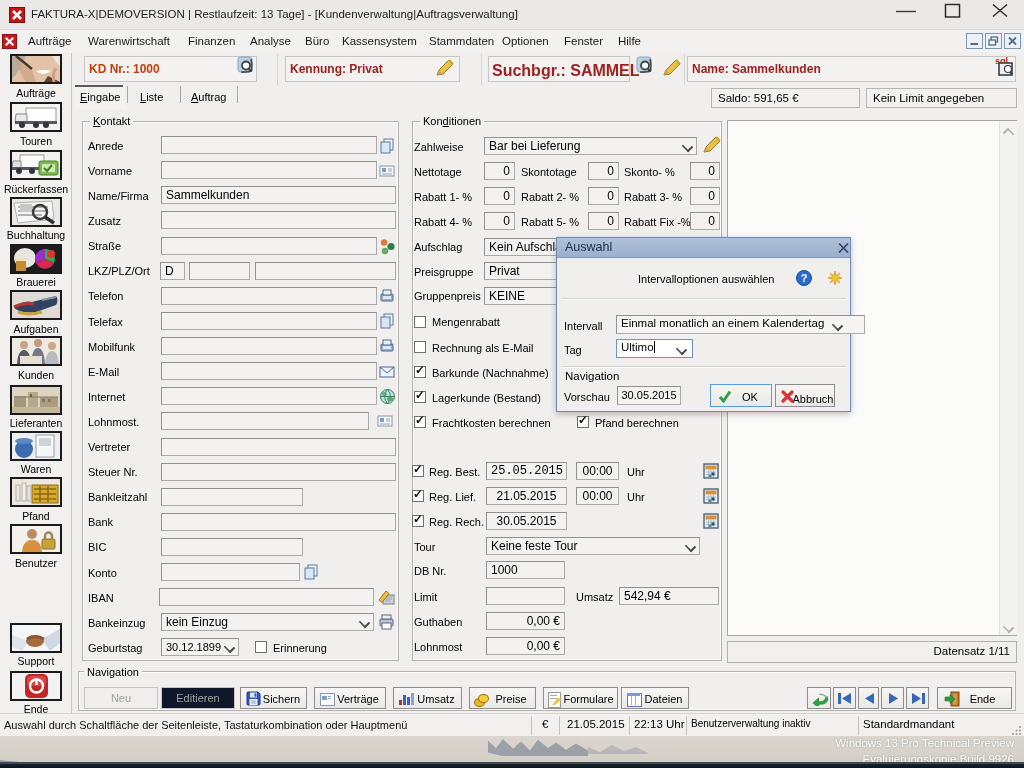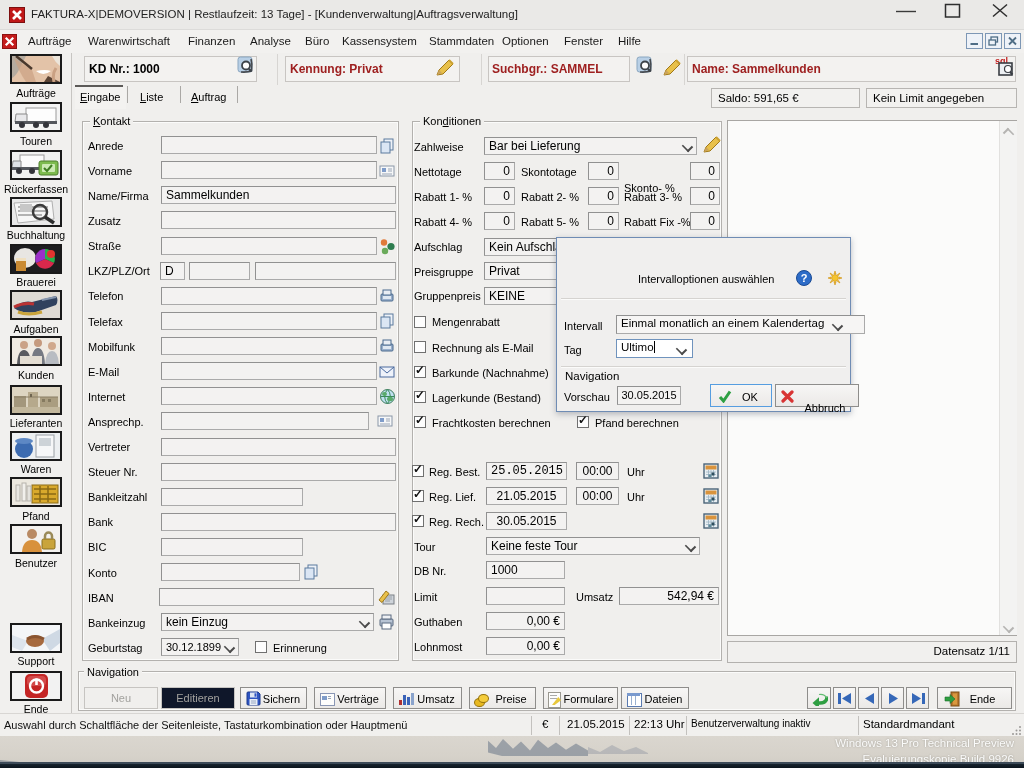--- a/index.html
+++ b/index.html
@@ -77,25 +77,25 @@
         <path d="M5 4.5 L12 11.5 M12 4.5 L5 11.5" stroke="#4f6d85" stroke-width="1.8"></path>
       </svg>
 </div>
 
 <div class="abs" style="left:72px;top:53px;width:952px;height:33px;background:#f0efed;">
   <div class="abs" style="left:205px;top:1px;width:1px;height:31px;background:#d7d5d2;"></div>
   <div class="abs" style="left:409px;top:1px;width:1px;height:31px;background:#d7d5d2;"></div>
   <div class="abs" style="left:612px;top:1px;width:1px;height:31px;background:#d7d5d2;"></div>
 </div>
 <div class="abs" style="left:84px;top:56px;width:173px;height:26px;border:1px solid #c8c5c2;background:#f3f2f0;box-sizing:border-box;"></div>
-<div class="abs" style="left:89px;top:62px;font-size:12px;font-weight:bold;color:#000000;">KD Nr.: 1000</div>
+<div class="abs" style="left:89px;top:62px;font-size:12px;font-weight:bold;color:#c2410c;">KD Nr.: 1000</div>
 <div class="abs" style="left:285px;top:56px;width:175px;height:26px;border:1px solid #c8c5c2;background:#f3f2f0;box-sizing:border-box;"></div>
 <div class="abs" style="left:290px;top:62px;font-size:12px;font-weight:bold;color:#9e2020;">Kennung: Privat</div>
 <div class="abs" style="left:488px;top:56px;width:142px;height:26px;border:1px solid #c8c5c2;background:#f3f2f0;box-sizing:border-box;"></div>
-<div class="abs" style="left:492px;top:62px;font-size:12px;font-weight:bold;color:#9e2020;">Suchbgr.: SAMMEL</div>
+<div class="abs" style="left:492px;top:62px;font-size:16px;font-weight:bold;color:#9e2020;">Suchbgr.: SAMMEL</div>
 <div class="abs" style="left:687px;top:56px;width:329px;height:26px;border:1px solid #c8c5c2;background:#f3f2f0;box-sizing:border-box;"></div>
 <div class="abs" style="left:692px;top:62px;font-size:12px;font-weight:bold;color:#9e2020;">Name: Sammelkunden</div>
 
 <svg style="left:237px;top:56px;" width="17" height="18" viewBox="0 0 17 18">
       <rect x="1" y="1" width="14" height="15" rx="2.5" fill="#b9d0e6" stroke="#8aa6c0"></rect>
       <path d="M14 3 Q15.5 8 14.5 15 Q10 16.5 4 16" fill="none" stroke="#45494e" stroke-width="1.6"></path>
       <circle cx="9" cy="9.5" r="4" fill="#fdfdfd" stroke="#3c4248" stroke-width="1.8"></circle>
       <path d="M12 13 L14.5 15.5" stroke="#3c4248" stroke-width="2.4"></path>
     </svg>
 <svg style="left:434px;top:59px;" width="20" height="19" viewBox="0 0 20 19">
@@ -306,21 +306,21 @@
 <div class="lbl" style="left:88px;top:290px;">Telefon</div>
     <div class="inp" style="left:161px;top:287px;width:216px;"></div>
 <div class="lbl" style="left:88px;top:316px;">Telefax</div>
     <div class="inp" style="left:161px;top:312px;width:216px;"></div>
 <div class="lbl" style="left:88px;top:341px;">Mobilfunk</div>
     <div class="inp" style="left:161px;top:337px;width:216px;"></div>
 <div class="lbl" style="left:88px;top:366px;">E-Mail</div>
     <div class="inp" style="left:161px;top:362px;width:216px;"></div>
 <div class="lbl" style="left:88px;top:391px;">Internet</div>
     <div class="inp" style="left:161px;top:387px;width:216px;"></div>
-<div class="lbl" style="left:88px;top:416px;">Ansprechp.</div>
+<div class="lbl" style="left:88px;top:416px;">Lohnmost.</div>
     <div class="inp" style="left:161px;top:412px;width:208px;"></div>
 <div class="lbl" style="left:88px;top:441px;">Vertreter</div>
     <div class="inp" style="left:161px;top:438px;width:235px;"></div>
 <div class="lbl" style="left:88px;top:466px;">Steuer Nr.</div>
     <div class="inp" style="left:161px;top:463px;width:235px;"></div>
 <div class="lbl" style="left:88px;top:491px;">Bankleitzahl</div>
     <div class="inp" style="left:161px;top:488px;width:142px;"></div>
 <div class="lbl" style="left:88px;top:516px;">Bank</div>
     <div class="inp" style="left:161px;top:513px;width:235px;"></div>
 <div class="lbl" style="left:88px;top:541px;">BIC</div>
@@ -397,21 +397,21 @@
 
 <div class="gb" style="left:412px;top:121px;width:310px;height:540px;"></div>
 <div class="gbl" style="left:420px;top:115px;">Kon<u>d</u>itionen</div>
 <div class="lbl" style="left:414px;top:141px;">Zahlweise</div>
     <div class="inp" style="left:484px;top:137px;width:213px;">Bar bei Lieferung</div>
     <div class="chev" style="left:683px;top:142px;"></div>
 <div class="lbl" style="left:414px;top:166px;">Nettotage</div>
     <div class="inp" style="left:484px;top:162px;width:31px;text-align:right;">0</div>
 <div class="lbl" style="left:521px;top:166px;">Skontotage</div>
     <div class="inp" style="left:588px;top:162px;width:31px;text-align:right;">0</div>
-<div class="lbl" style="left:624px;top:166px;margin-top:16px;">Skonto- %</div>
+<div class="lbl" style="left:624px;top:166px;">Skonto- %</div>
     <div class="inp" style="left:690px;top:162px;width:30px;text-align:right;">0</div>
 <div class="lbl" style="left:414px;top:191px;">Rabatt 1- %</div>
     <div class="inp" style="left:484px;top:187px;width:31px;text-align:right;">0</div>
 <div class="lbl" style="left:521px;top:191px;">Rabatt 2- %</div>
     <div class="inp" style="left:588px;top:187px;width:31px;text-align:right;">0</div>
 <div class="lbl" style="left:624px;top:191px;">Rabatt 3- %</div>
     <div class="inp" style="left:690px;top:187px;width:30px;text-align:right;">0</div>
 <div class="lbl" style="left:414px;top:216px;">Rabatt 4- %</div>
     <div class="inp" style="left:484px;top:212px;width:31px;text-align:right;">0</div>
 <div class="lbl" style="left:521px;top:216px;">Rabatt 5- %</div>
@@ -464,21 +464,21 @@
     <div class="lbl" style="left:429px;top:516px;">Reg. Rech.</div>
 <div class="inp" style="left:486px;top:512px;width:81px;text-align:center;">30.05.2015</div>
 <div class="lbl" style="left:414px;top:541px;">Tour</div>
     <div class="inp" style="left:486px;top:537px;width:214px;">Keine feste Tour</div>
     <div class="chev" style="left:686px;top:542px;"></div>
 <div class="lbl" style="left:414px;top:565px;">DB Nr.</div>
     <div class="inp" style="left:486px;top:561px;width:79px;">1000</div>
 <div class="lbl" style="left:414px;top:591px;">Limit</div>
     <div class="inp" style="left:486px;top:587px;width:79px;"></div>
 <div class="lbl" style="left:576px;top:591px;">Umsatz</div>
-    <div class="inp" style="left:619px;top:587px;width:100px;text-align:right;">542,94 €</div>
+    <div class="inp" style="left:619px;top:587px;width:100px;">542,94 €</div>
 <div class="lbl" style="left:414px;top:616px;">Guthaben</div>
     <div class="inp" style="left:486px;top:612px;width:79px;text-align:right;">0,00 €</div>
 <div class="lbl" style="left:414px;top:641px;">Lohnmost</div>
     <div class="inp" style="left:486px;top:637px;width:79px;text-align:right;">0,00 €</div>
 <svg style="left:701px;top:136px;" width="20" height="19" viewBox="0 0 20 19">
       <path d="M3 16 L5 11 L15 1 L19 5 L9 15 Z" fill="#e8c04a" stroke="#a07818" stroke-width="1"></path>
       <path d="M15 1 L19 5" stroke="#caa030" stroke-width="2"></path>
       <path d="M3 16 L5 11 L8 14 Z" fill="#caa35c"></path>
     </svg>
 <svg style="left:703px;top:463px;" width="16" height="16" viewBox="0 0 16 16">
@@ -578,20 +578,26 @@
         <circle cx="8" cy="5.5" r="1" fill="#9a9896"></circle>
         <circle cx="8" cy="9" r="1" fill="#9a9896"></circle>
         <circle cx="4.5" cy="5.5" r="1" fill="#9a9896"></circle>
         <circle cx="4.5" cy="9" r="1" fill="#9a9896"></circle>
         <circle cx="1" cy="9" r="1" fill="#9a9896"></circle>
       </svg>
 </div>
 </div>
 
 <div class="abs" style="left:556px;top:237px;width:295px;height:175px;background:#f0efee;border:1px solid #6f8cb4;box-shadow:0 2px 6px rgba(60,70,90,.35);box-sizing:border-box;">
+  <div class="abs" style="left:0;top:0;width:293px;height:19px;background:linear-gradient(#b2bfd8,#9cafcd);border-bottom:1px solid #8097ba;">
+    <div class="abs" style="left:8px;top:2px;font-size:12.5px;color:#1d2c49;">Auswahl</div>
+    <svg style="left:280px;top:4px;" width="13" height="12" viewBox="0 0 13 12">
+        <path d="M2 1.5 L11 10.5 M11 1.5 L2 10.5" stroke="#2c3f63" stroke-width="1.6"></path>
+      </svg>
+  </div>
   <div class="abs" style="left:81px;top:35px;font-size:11px;color:#000;">Intervalloptionen auswählen</div>
   <svg style="left:239px;top:32px;" width="16" height="16" viewBox="0 0 16 16">
       <circle cx="8" cy="8" r="7.5" fill="#2d6cc8"></circle>
       <circle cx="8" cy="8" r="7.5" fill="none" stroke="#1a4a94"></circle>
       <text x="8" y="12" font-size="11" font-weight="bold" fill="#fff" text-anchor="middle" font-family="Liberation Sans">?</text>
     </svg>
   <svg style="left:271px;top:33px;" width="14" height="14" viewBox="0 0 14 14">
       <g fill="#f4c430" stroke="#d09010" stroke-width=".6">
         <circle cx="7" cy="7" r="3.4"></circle>
         <path d="M7 0 L8 3 L6 3 Z M7 14 L8 11 L6 11 Z M0 7 L3 6 L3 8 Z M14 7 L11 6 L11 8 Z M2 2 L4.5 3.5 L3.5 4.5 Z M12 12 L9.5 10.5 L10.5 9.5 Z M12 2 L10.5 4.5 L9.5 3.5 Z M2 12 L3.5 9.5 L4.5 10.5 Z"></path>
@@ -604,16 +610,16 @@
   <div class="abs" style="left:7px;top:106px;font-size:11px;">Tag</div>
   <div class="inp" style="left:59px;top:101px;width:77px;height:19px;background:#fff;border-color:#6f93bd;font-size:11.5px;">Ultimo<span style="display:inline-block;width:1px;height:12px;background:#000;vertical-align:-2px;"></span></div>
   <div class="chev" style="left:120px;top:107px;"></div>
   <div class="abs" style="left:4px;top:128px;width:285px;height:1px;background:#d5d3d0;border-bottom:1px solid #fbfbfa;"></div>
   <div class="abs" style="left:6px;top:132px;font-size:11.5px;background:#f0efee;padding:0 2px;">Navigation</div>
   <div class="abs" style="left:7px;top:153px;font-size:11px;">Vorschau</div>
   <div class="inp" style="left:60px;top:148px;width:64px;height:19px;text-align:center;font-size:11px;padding:2px 0;">30.05.2015</div>
   <div class="btn" style="left:153px;top:146px;width:62px;height:23px;border-color:#569de0;padding-top:5px;"><svg style="left:7px;top:5px;" width="14" height="13" viewBox="0 0 14 13">
         <path d="M2 7 L5.5 11 L12 1.5" fill="none" stroke="#2ea043" stroke-width="3"></path>
       </svg><span style="margin-left:18px;">OK</span></div>
-  <div class="btn" style="left:218px;top:146px;width:84px;height:23px;padding-top:16px;"><svg style="left:5px;top:5px;" width="13" height="13" viewBox="0 0 13 13">
+  <div class="btn" style="left:218px;top:146px;width:60px;height:23px;padding-top:7px;"><svg style="left:5px;top:5px;" width="13" height="13" viewBox="0 0 13 13">
         <path d="M2 2 L11 11 M11 2 L2 11" stroke="#d83434" stroke-width="3.2" stroke-linecap="round"></path>
       </svg><span style="margin-left:16px;">Abbruch</span></div>
 </div>
 
 </body></html>

